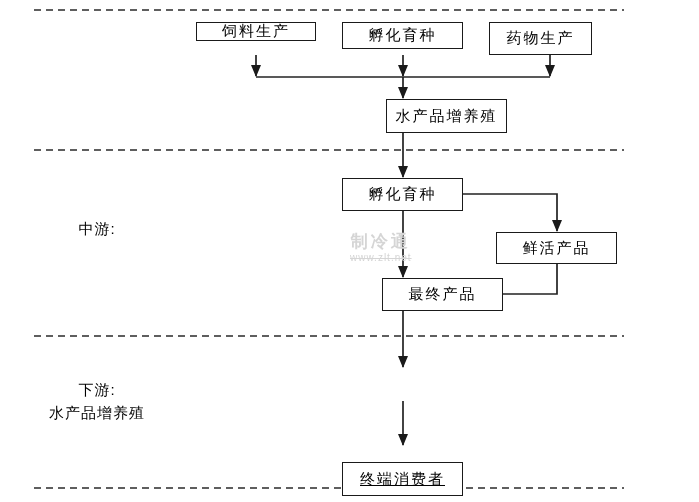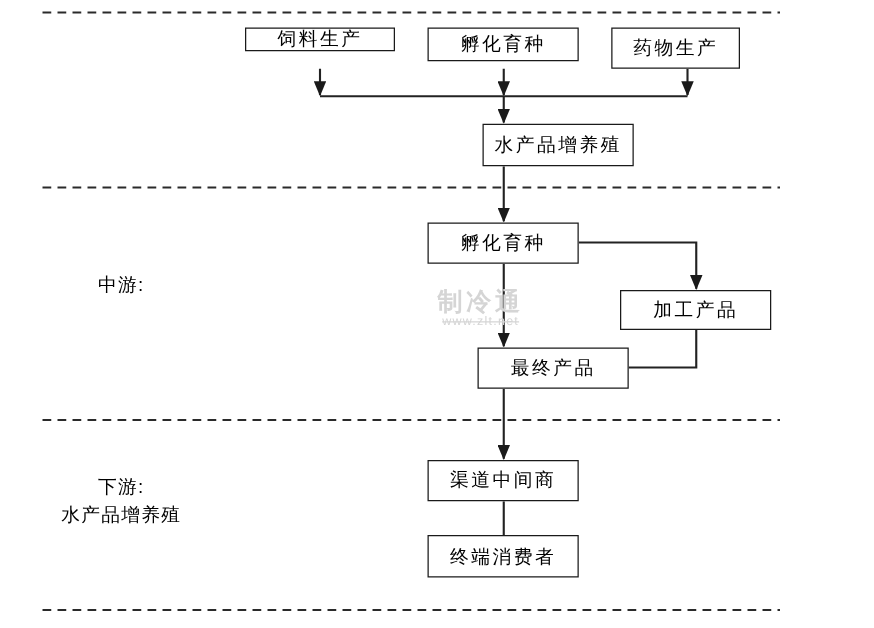--- a/index.html
+++ b/index.html
@@ -32,30 +32,30 @@
     letter-spacing:1px;
   }
   #node-feed{left:196px;top:22px;width:120px;height:19px;}
   #node-hatch{left:342px;top:22px;width:121px;height:27px;}
   #node-drug{left:489px;top:22px;width:103px;height:33px;}
   #node-aqua{left:342px;top:99px;width:121px;height:34px;margin-left:44px;}
   #node-fresh{left:342px;top:178px;width:121px;height:33px;}
   #node-processed{left:496px;top:232px;width:121px;height:32px;}
   #node-final{left:342px;top:278px;width:121px;height:33px;margin-left:40px;}
   #node-channel{left:342px;top:368px;width:121px;height:33px;}
-  #node-consumer{left:342px;top:428px;width:121px;height:34px;}
+  #node-consumer{left:342px;top:462px;width:121px;height:34px;text-decoration:underline;}
   #label-upstream{top:54px;}
   #label-midstream{top:217px;}
   #label-downstream{top:378px;}
   #watermark{
     position:absolute;left:350px;top:232px;
     z-index:1;color:#d5d5d5;text-align:center;
     user-select:none;
   }
-  #watermark .brand{font-size:20px;font-weight:bold;letter-spacing:3px;line-height:20px;}
+  #watermark .brand{font-size:17px;font-weight:bold;letter-spacing:3px;line-height:20px;}
   #watermark .url{font-size:10px;text-decoration:line-through;letter-spacing:1px;line-height:12px;}
 </style>
 </head>
 <body>
 
 <div id="canvas">
 
   <svg id="connectors" width="699" height="502" viewBox="0 0 699 502">
     <defs>
       <marker id="ah" viewBox="0 0 12 10" refX="11" refY="5" markerWidth="12" markerHeight="10" markerUnits="userSpaceOnUse" orient="auto">
@@ -96,18 +96,17 @@
   <div class="section-label" id="label-downstream">
     <div>下游:</div>
     <div>水产品增养殖</div>
   </div>
 
   <div class="node" id="node-feed">饲料生产</div>
   <div class="node" id="node-hatch">孵化育种</div>
   <div class="node" id="node-drug">药物生产</div>
   <div class="node" id="node-aqua">水产品增养殖</div>
   <div class="node" id="node-fresh">孵化育种</div>
-  <div class="node" id="node-processed">加工产品</div>
+  <div class="node" id="node-processed">鲜活产品</div>
   <div class="node" id="node-final">最终产品</div>
-  <div class="node" id="node-channel">渠道中间商</div>
   <div class="node" id="node-consumer">终端消费者</div>
 
 </div>
 
 </body></html>

